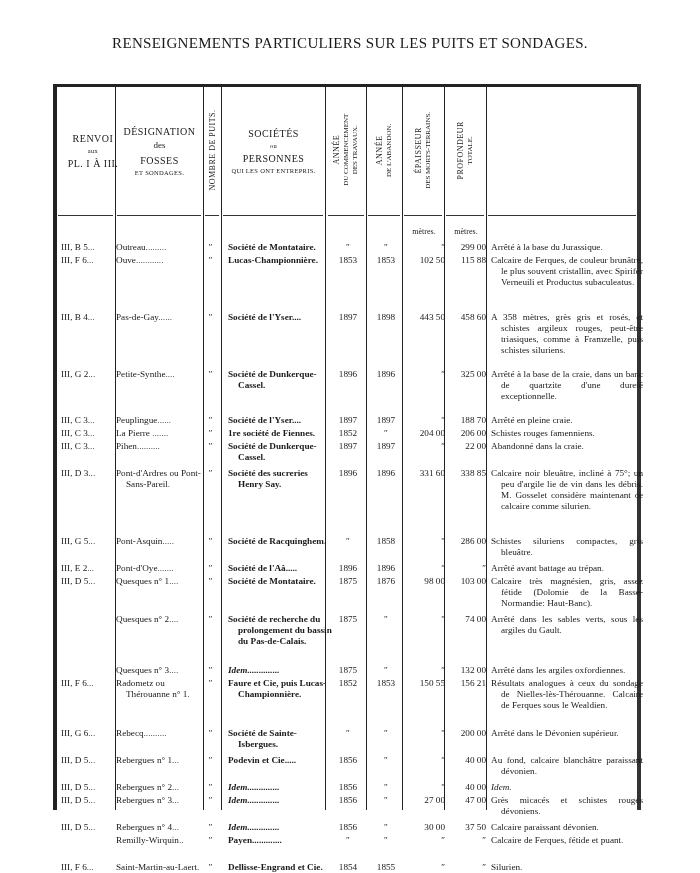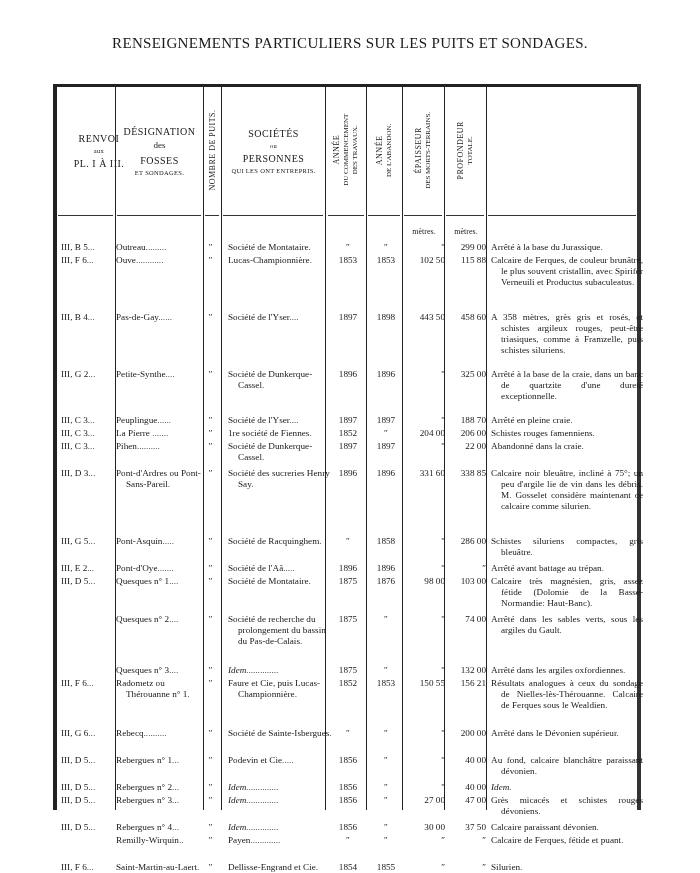--- a/index.html
+++ b/index.html
@@ -20,21 +20,21 @@
   .vhdr { position:absolute; top:6px; height:120px; display:flex; align-items:center; justify-content:center; }
   .vhdr .rot { transform:rotate(-90deg); white-space:nowrap; text-align:center; font-size:7px; line-height:1.25; }
   .vhdr .rot .b { font-size:8px; letter-spacing:0.5px; }
   .unit { position:absolute; top:143px; font-size:8px; text-align:center; }
   .rows { position:absolute; left:0; top:158px; width:588px; }
   .row { position:relative; font-size:9.2px; line-height:11px; }
   .c { position:absolute; top:0; }
   .c-ref { left:8px; width:52px; }
   .c-des { left:63px; width:83px; }
   .c-nb { left:150px; width:14px; text-align:center; font-style:italic; }
-  .c-soc { left:175px; width:96px; }
+  .c-soc { left:175px; width:96px;font-weight:bold; }
   .c-y1 { left:276px; width:38px; text-align:center; }
   .c-y2 { left:316px; width:34px; text-align:center; }
   .c-ep { left:352px; width:40px; text-align:right; }
   .c-pr { left:393px; width:40px; text-align:right; }
   .c-res { left:438px; width:142px; text-align:justify; }
   .hang { padding-left:10px; text-indent:-10px; }
   .it { font-style:italic; }
 </style>
 </head>
 <body>
@@ -58,21 +58,21 @@
   <div class="hdr-line" style="left:5px;width:55px"></div>
   <div class="hdr-line" style="left:64px;width:84px"></div>
   <div class="hdr-line" style="left:152px;width:14px"></div>
   <div class="hdr-line" style="left:170px;width:100px"></div>
   <div class="hdr-line" style="left:275px;width:36px"></div>
   <div class="hdr-line" style="left:315px;width:32px"></div>
   <div class="hdr-line" style="left:351px;width:38px"></div>
   <div class="hdr-line" style="left:393px;width:38px"></div>
   <div class="hdr-line" style="left:435px;width:148px"></div>
 
-  <div class="hdr" style="left:17px;width:58px">
+  <div class="hdr" style="left:11px;width:58px">
     <div class="big">RENVOI</div>
     <div class="sm">aux</div>
     <div class="big">PL. I À III.</div>
   </div>
   <div class="hdr" style="left:63px;width:87px">
     <div class="big">DÉSIGNATION</div>
     <div>des</div>
     <div class="big">FOSSES</div>
     <div class="sm">ET SONDAGES.</div>
   </div>

